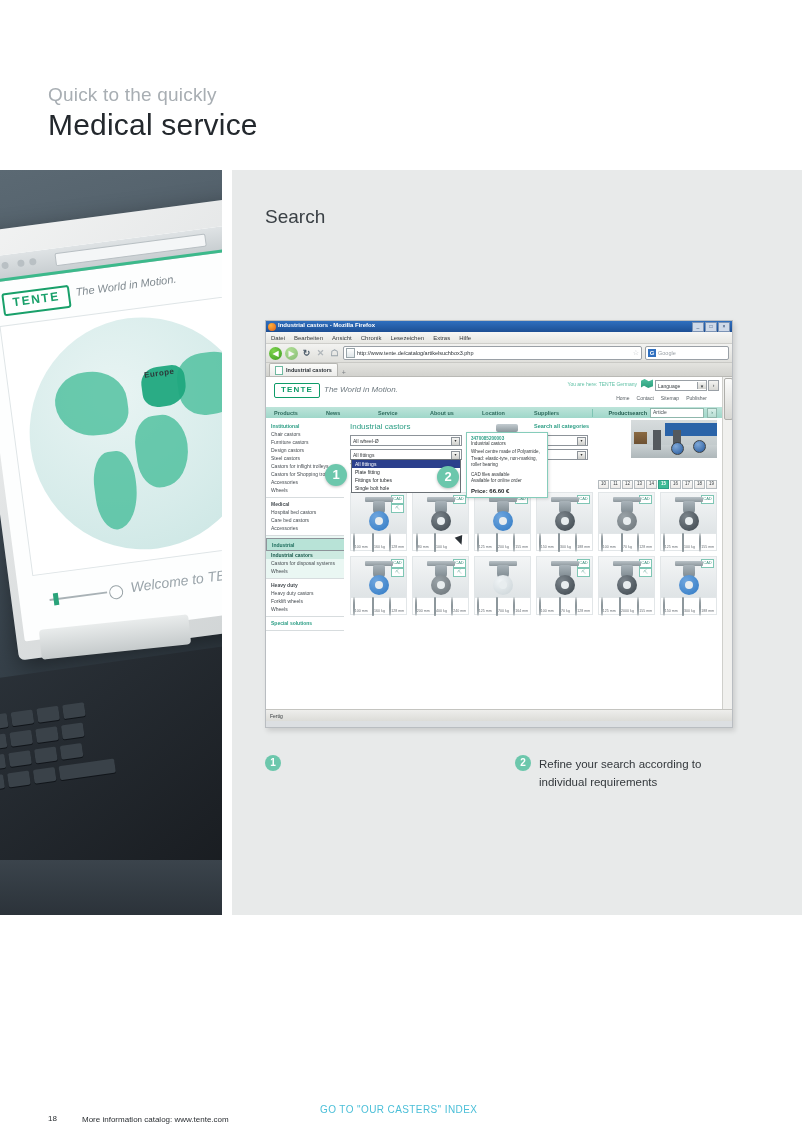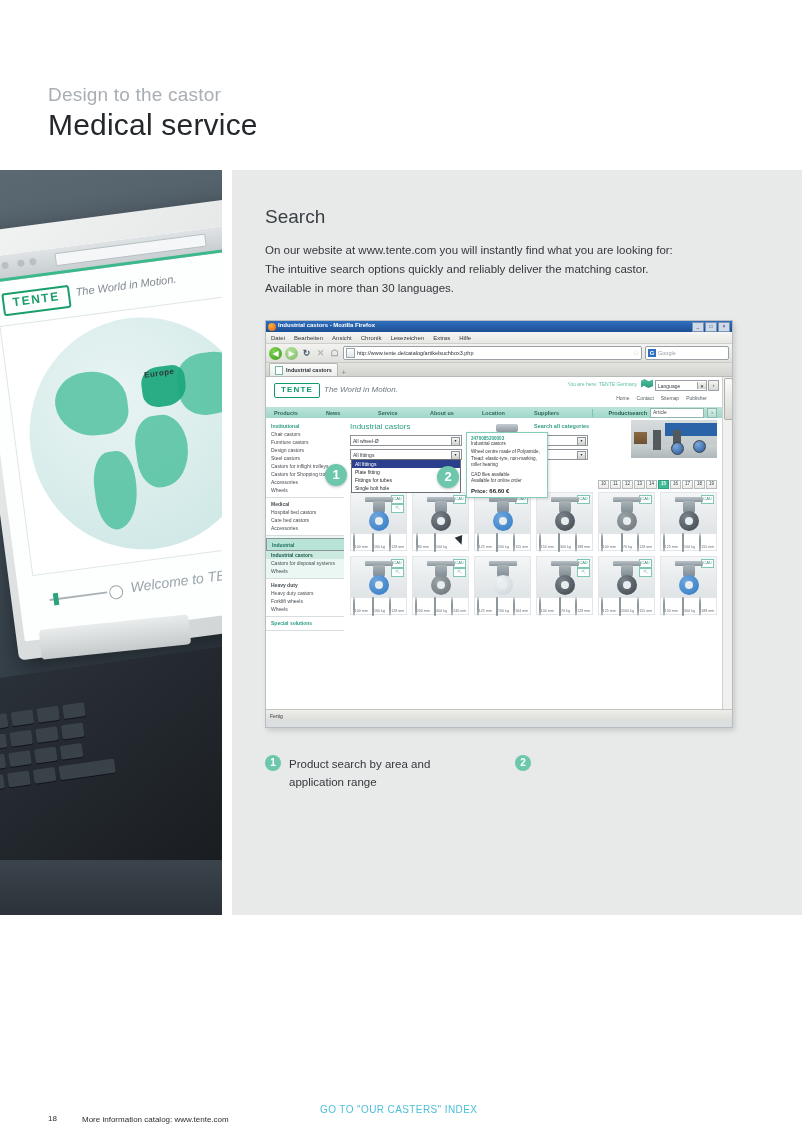--- a/index.html
+++ b/index.html
@@ -254,21 +254,21 @@
 
   
   .pagenum{position:absolute;left:48px;top:1114px;font-size:8px;color:#2b2f33;}
   .footinfo{position:absolute;left:82px;top:1115px;font-size:8px;color:#2b2f33;}
   .footlink{position:absolute;left:320px;top:1104px;font-size:10px;color:#4bbfd8;
      letter-spacing:.4px;}
 </style>
 </head>
 <body>
 
-<div class="kicker">Design to the castor</div>
+<div class="kicker">Quick to the quickly</div>
 <div class="title">Medical service</div>
 
 <div class="photo">
   <div class="ph-bg"></div>
   <div class="ph-monitor">
     <div class="ph-screen">
       <div class="ph-chrome">
 
         <span class="ph-dot" style="left:26px"></span>
         <span class="ph-dot" style="left:42px"></span>
@@ -314,21 +314,20 @@
     <span class="ph-key" style="left:40px;top:96px;width:22px;height:14px"></span>
     <span class="ph-key" style="left:66px;top:96px;width:22px;height:14px"></span>
     <span class="ph-key" style="left:92px;top:96px;width:56px;height:14px"></span>
   </div>
   <div class="ph-desk"></div>
 </div>
 
 <div class="panel">
 
   <div class="sec-title">Search</div>
-  <div class="sec-body">On our website at www.tente.com you will instantly find what you are looking for: The intuitive search options quickly and reliably deliver the matching castor. Available in more than 30 languages.</div>
 
   <div class="browser">
 
     <div class="b-title">
       <span class="b-ficon"></span>
       <span class="ttxt">Industrial castors - Mozilla Firefox</span>
       <span class="b-wbtns">
         <span class="b-wbtn">_</span>
         <span class="b-wbtn">□</span>
         <span class="b-wbtn">×</span>
@@ -731,24 +730,24 @@
     </div>
 
     <div class="statusbar">
       <span>Fertig</span>
     </div>
   </div>
 
   <div class="callouts">
     <div class="co">
       <span class="co-num">1</span>
-      <span class="co-tx">Product search by area and application range</span>
     </div>
     <div class="co">
       <span class="co-num">2</span>
+      <span class="co-tx">Refine your search according to individual requirements</span>
     </div>
   </div>
 </div>
 
 <div class="badge badge1">1</div>
 <div class="badge badge2">2</div>
 
 <div class="pagenum">18</div>
 <div class="footinfo">More information catalog: www.tente.com</div>
 <div class="footlink">GO TO "OUR CASTERS" INDEX</div>

